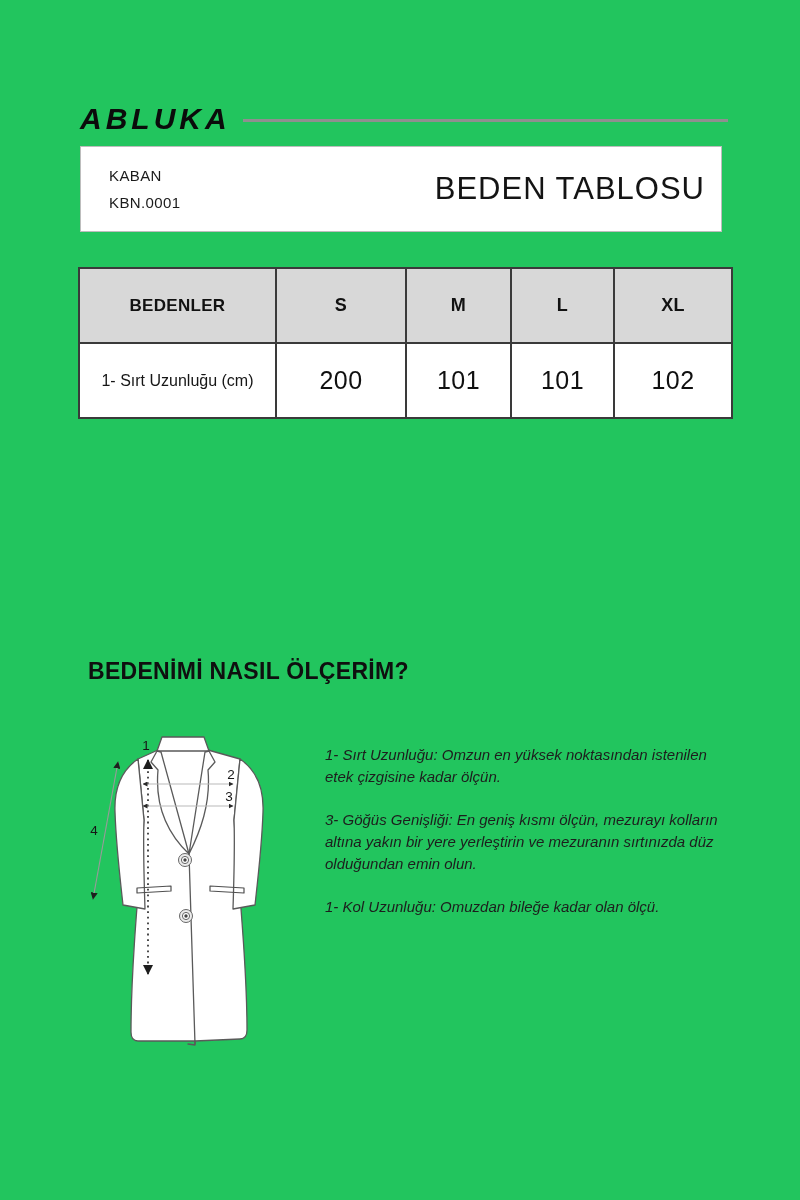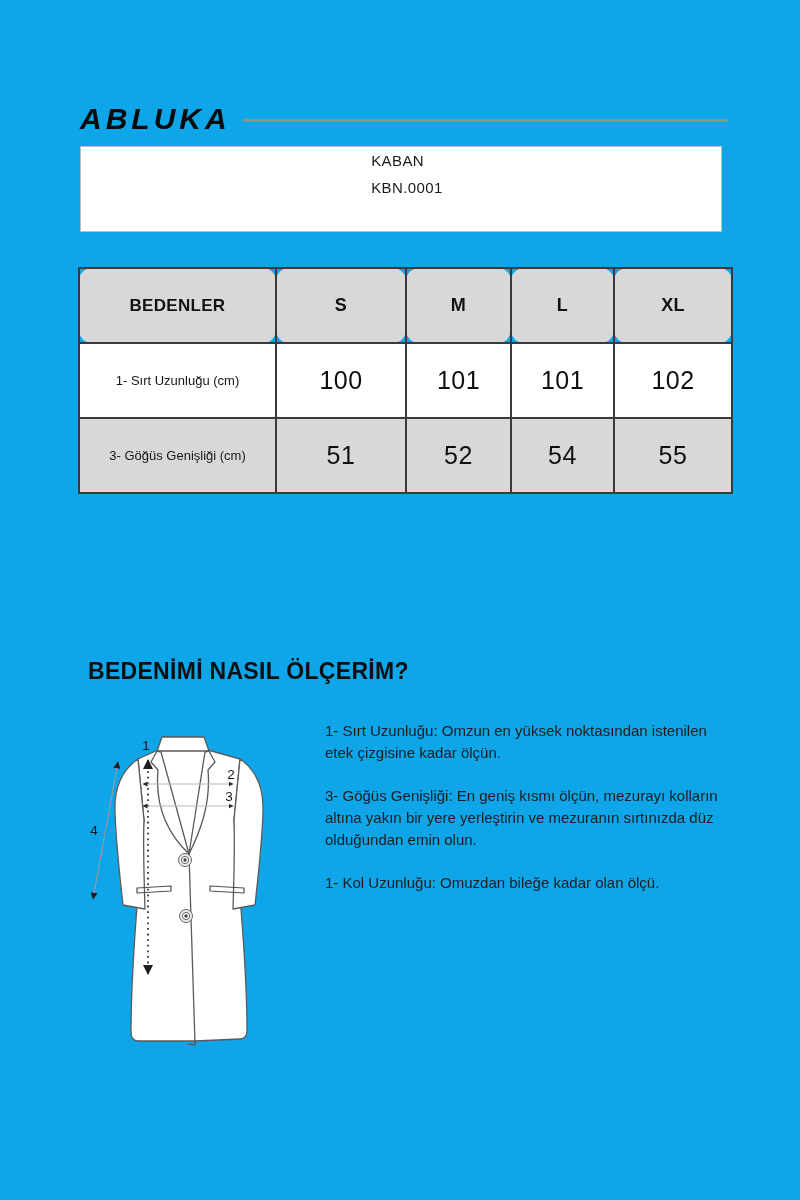--- a/index.html
+++ b/index.html
@@ -1,69 +1,70 @@
 <!DOCTYPE html>
 <html style="--row-shade: #d8d8d8; --table-border: #3a3a3a; --box-border: #bdbdbd; --rule: #8f8f8f; --sketch-stroke: #5a5a5a; --text: #1b1b1b;"><head>
 <meta charset="utf-8">
 <style>
   html,body { margin:0; padding:0; background:#ffffff; }
   .page {
-    position:relative; width:800px; height:1200px; background:#0ea5e9;
+    position:relative; width:800px; height:1200px; background:#22c55e;
     font-family:"Liberation Sans", sans-serif; color:#1b1b1b; overflow:hidden;
   }
 
   
   .brand-row { position:absolute; left:80px; top:104px; width:648px; display:flex; align-items:center; }
   .logo { font-size:30px; font-weight:800; font-style:italic; letter-spacing:4px; color:#0b0b0b; line-height:1; white-space:nowrap; }
   .logo-rule { flex:1; height:3px; background:var(--rule,#8f8f8f); margin-left:12px; margin-top:2px; }
 
   
   .title-box {
     position:absolute; left:80px; top:146px; width:642px; height:86px; box-sizing:border-box;
     border:1px solid var(--box-border,#bdbdbd); background:#ffffff;
-    display:flex; align-items:center; justify-content:space-between; padding:0 16px 0 28px;flex-direction:column;
+    display:flex; align-items:center; justify-content:space-between; padding:0 16px 0 28px;
   }
   .product-meta { line-height:27px; }
   .product-name, .product-code { font-size:15px; font-weight:500; letter-spacing:0.4px; color:#1b1b1b; }
   .table-title { margin:0; font-size:31px; font-weight:500; letter-spacing:1px; color:#141414; white-space:nowrap; }
 
   
   .size-table { position:absolute; left:78px; top:267px; width:653px; border-collapse:collapse; table-layout:fixed; }
   .size-table th, .size-table td {
     border:2px solid var(--table-border,#3a3a3a); height:73px;
     text-align:center; vertical-align:middle; padding:0; background:#ffffff;
   }
-  .size-table thead th { background:var(--row-shade,#d8d8d8); font-weight:700; font-size:18px; letter-spacing:0.3px; color:#121212;border-radius:13px; }
+  .size-table thead th { background:var(--row-shade,#d8d8d8); font-weight:700; font-size:18px; letter-spacing:0.3px; color:#121212; }
   .size-table thead th.rowhead { font-size:17px; }
   .size-table tbody tr:nth-child(even) td { background:var(--row-shade,#d8d8d8); }
-  td.rowlabel { font-size:13px; font-weight:400; color:#161616; }
+  td.rowlabel { font-size:16px; font-weight:400; color:#161616; }
   td.val { font-size:25px; font-weight:400; letter-spacing:0.5px; color:#101010; }
 
   
   .guide-heading { position:absolute; left:88px; top:658px; margin:0; font-size:23px; font-weight:800; letter-spacing:0.3px; color:#0f0f0f; white-space:nowrap; }
   .coat { position:absolute; left:58px; top:702px; }
   .coat text { font-family:"Liberation Sans", sans-serif; font-size:13.5px; font-weight:500; fill:#161616; }
-  .instructions { position:absolute; left:325px; top:720px; width:400px; font-size:15px; line-height:22px; color:#1d1d1d; }
+  .instructions { position:absolute; left:325px; top:744px; width:400px; font-size:15px; line-height:22px; color:#1d1d1d;font-style:italic; }
   .instructions p { margin:0 0 21px 0; }
 </style>
 </head>
 <body>
 
 <div class="page">
 
   <header class="brand-row">
     <div class="logo">ABLUKA</div>
     <div class="logo-rule"></div>
   </header>
 
   <section class="title-box">
     <div class="product-meta">
       <div class="product-name">KABAN</div>
       <div class="product-code">KBN.0001</div>
     </div>
+    <h1 class="table-title">BEDEN TABLOSU</h1>
   </section>
 
   <table class="size-table">
     <colgroup>
       <col style="width:197px">
         <col style="width:130px">
         <col style="width:105px">
         <col style="width:103px">
         <col style="width:118px">
     </colgroup>
@@ -72,31 +73,24 @@
         <th class="rowhead">BEDENLER</th>
         <th>S</th>
         <th>M</th>
         <th>L</th>
         <th>XL</th>
       </tr>
     </thead>
     <tbody>
       <tr>
         <td class="rowlabel">1- Sırt Uzunluğu (cm)</td>
-        <td class="val">100</td>
+        <td class="val">200</td>
         <td class="val">101</td>
         <td class="val">101</td>
         <td class="val">102</td>
-      </tr>
-      <tr>
-        <td class="rowlabel">3- Göğüs Genişliği (cm)</td>
-        <td class="val">51</td>
-        <td class="val">52</td>
-        <td class="val">54</td>
-        <td class="val">55</td>
       </tr>
     </tbody>
   </table>
 
   <h2 class="guide-heading">BEDENİMİ NASIL ÖLÇERİM?</h2>
 
   <svg class="coat" width="262" height="350" viewBox="0 0 262 350" xmlns="http://www.w3.org/2000/svg">
     <defs>
       <marker id="arrB" viewBox="0 0 10 10" refX="9" refY="5" markerWidth="6.5" markerHeight="6.5" orient="auto-start-reverse">
         <path d="M0,0 L10,5 L0,10 Z" fill="#1e1e1e"></path>

